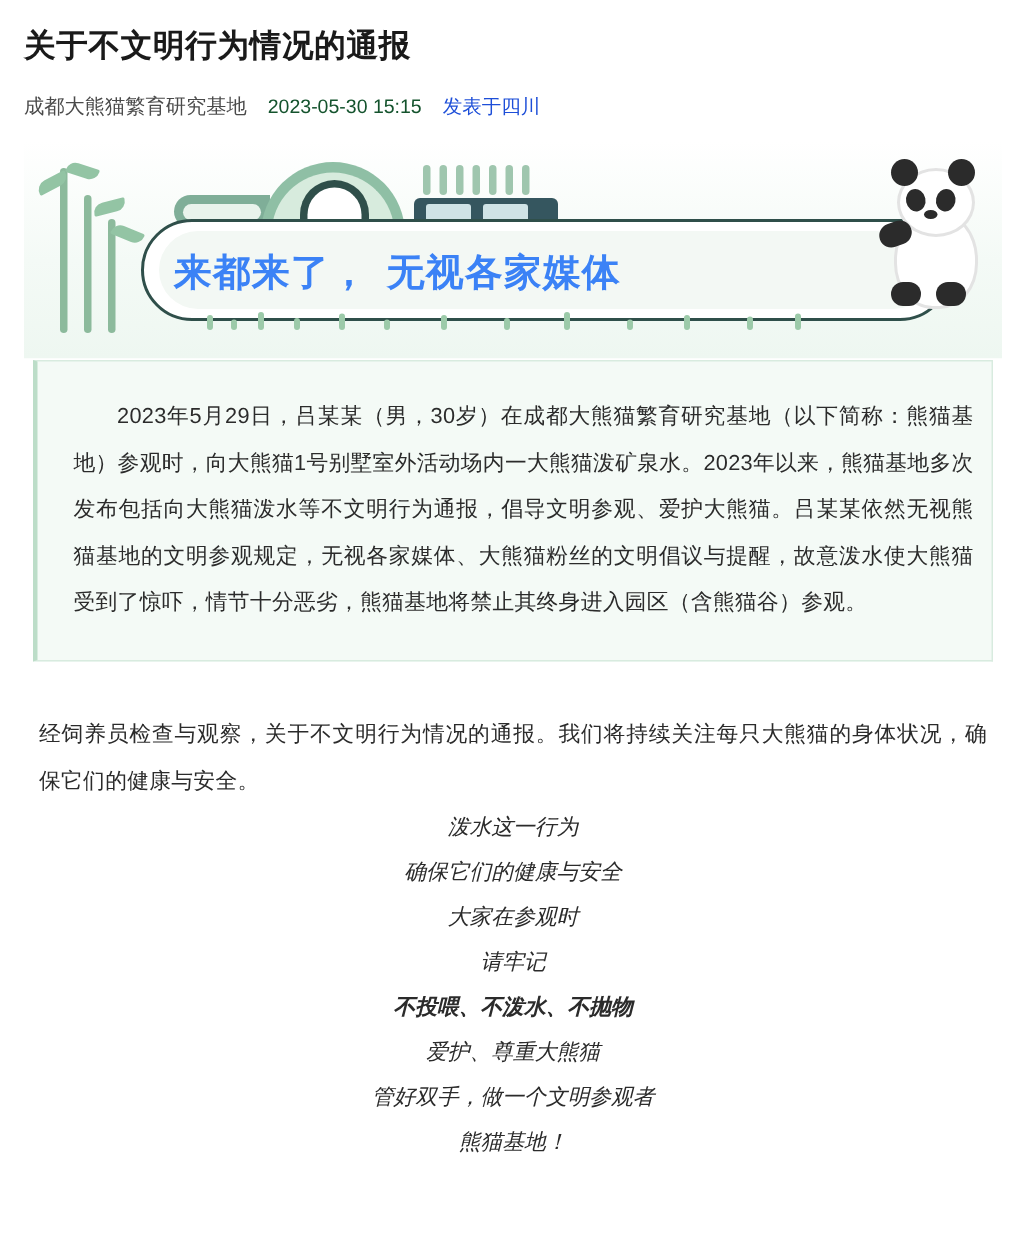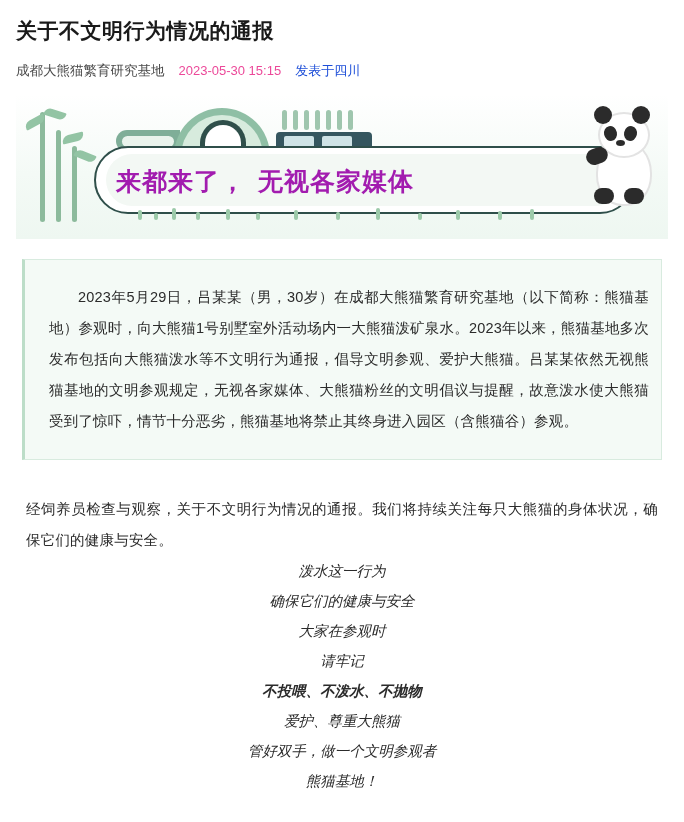--- a/index.html
+++ b/index.html
@@ -35,21 +35,21 @@
     align-items: baseline;
     gap: 14px;
     margin-top: 16px;
     font-size: 13px;
   }
   .meta-account {
     color: #4a4a4a;
     font-size: 13.5px;
   }
   .meta-date {
-    color: #ec4899;
+    color: #14532d;
     font-size: 13px;
   }
   .meta-location {
     color: #1d4ed8;
     font-size: 13px;
   }
 
   
   .banner {
     position: relative;
@@ -88,21 +88,21 @@
     position: absolute;
     left: 100px;
     top: 62px;
     width: 470px;
     height: 50px;
     display: flex;
     align-items: center;
     gap: 12px;
     font-size: 25px;
     font-weight: bold;
-    color: #a21caf;
+    color: #3b82f6;
     letter-spacing: 1px;
     white-space: nowrap;
   }
   .banner-text .t2 { font-size: 25px; }
   
   .arch {
     position: absolute;
     left: 100px;
     top: 8px;
     width: 330px;
@@ -242,21 +242,21 @@
   .panda .leg {
     position: absolute; top: 84px; width: 20px; height: 16px;
     border-radius: 10px; background: #2b2b2b;
   }
   .panda .leg.l { left: 12px; }
   .panda .leg.r { left: 42px; }
 
   
   .notice {
     position: relative;
-    margin: 20px 6px 0 6px;
+    margin: 1px 6px 0 6px;
     background: #f4faf6;
     border: 1px solid #d8ebdf;
     border-left: 3px solid #bcddc8;
     padding: 22px 12px 22px 24px;
     box-sizing: border-box;
   }
   .notice p {
     margin: 0;
     font-size: 14.5px;
     line-height: 31px;

